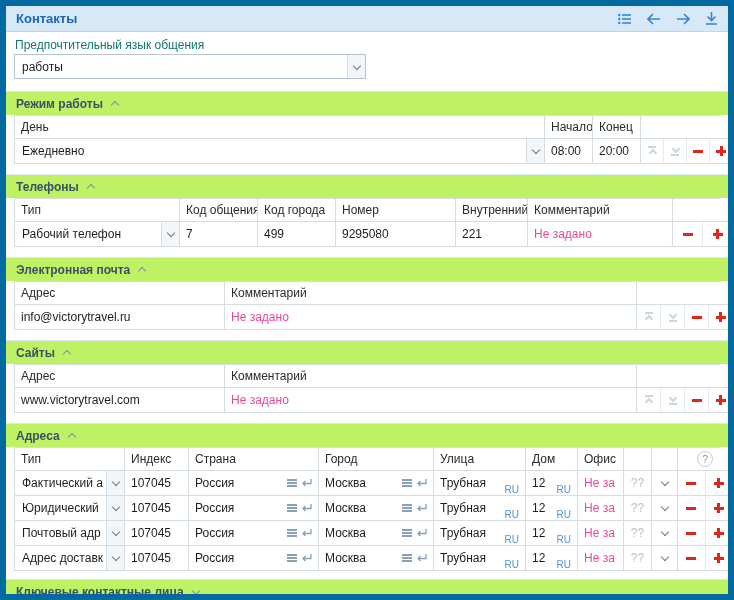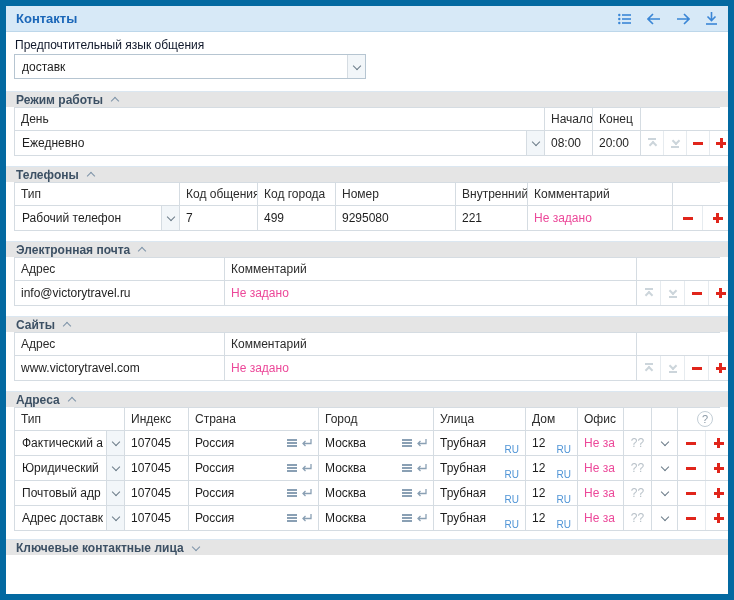--- a/index.html
+++ b/index.html
@@ -8,29 +8,29 @@
          overflow:hidden; font-size:12px; color:#1e1e1e; }
 
   
   .titlebar { height:26px; background:#d7e9f7; border-bottom:1px solid #bdd7ea;
               display:flex; align-items:center; padding:0 10px; }
   .title { flex:1; font-size:13px; font-weight:bold; color:#1a66b8; }
   .tb-icons { display:flex; align-items:center; gap:15px; }
   .tb-btn { display:flex; align-items:center; cursor:pointer; }
 
   
-  .flabel { color:#0f172a; margin:6px 0 2px 9px; }
+  .flabel { color:#0f766e; margin:6px 0 2px 9px; }
   .combo { width:352px; height:25px; border:1px solid #b6c5d1; display:flex;
            align-items:center; background:#fff; margin:1px 0 12px 8px; }
   .ct { flex:1; padding:0 7px; white-space:nowrap; overflow:hidden; }
   .dd { width:18px; height:100%; border-left:1px solid #d5dce2; background:#f2f6f9;
         display:flex; align-items:center; justify-content:center; color:#6b7b88; flex:none; }
 
   
-  .sec { height:16px; background:#e5e5e5; border-top:1px solid #dbe7f1;
+  .sec { height:24px; background:#bef264; border-top:1px solid #dbe7f1;
          display:flex; align-items:center; padding:0 10px; gap:9px; margin-top:10px; }
   .sec-t { font-weight:bold; color:#3c5064; }
   .sec-chv { color:#7d93a8; }
 
   
   .chv { display:inline-block; width:6px; height:6px;
          border-right:1.6px solid currentColor; border-bottom:1.6px solid currentColor; }
   .chv.d { transform:rotate(45deg); margin-bottom:2px; }
   .chv.u { transform:rotate(-135deg); margin-top:3px; }
 
@@ -113,21 +113,21 @@
         <svg width="13" height="13" viewBox="0 0 13 13">
             <path d="M6.5 0 V8 M2.5 4.5 L6.5 8.5 L10.5 4.5" stroke="#3a86d6" stroke-width="1.6" fill="none"></path>
             <line x1="1" y1="12" x2="12" y2="12" stroke="#3a86d6" stroke-width="1.6"></line>
           </svg>
       </span>
     </div>
   </div>
 
   <div class="flabel">Предпочтительный язык общения</div>
   <div class="combo">
-    <span class="ct">доставк</span>
+    <span class="ct">работы</span>
     <span class="dd">
         <i class="chv d"></i>
       </span>
   </div>
 
   <div class="sec" style="margin-top:0">
     <span class="sec-t">Режим работы</span>
     <i class="chv u sec-chv"></i>
   </div>
   <div class="tblwrap">

